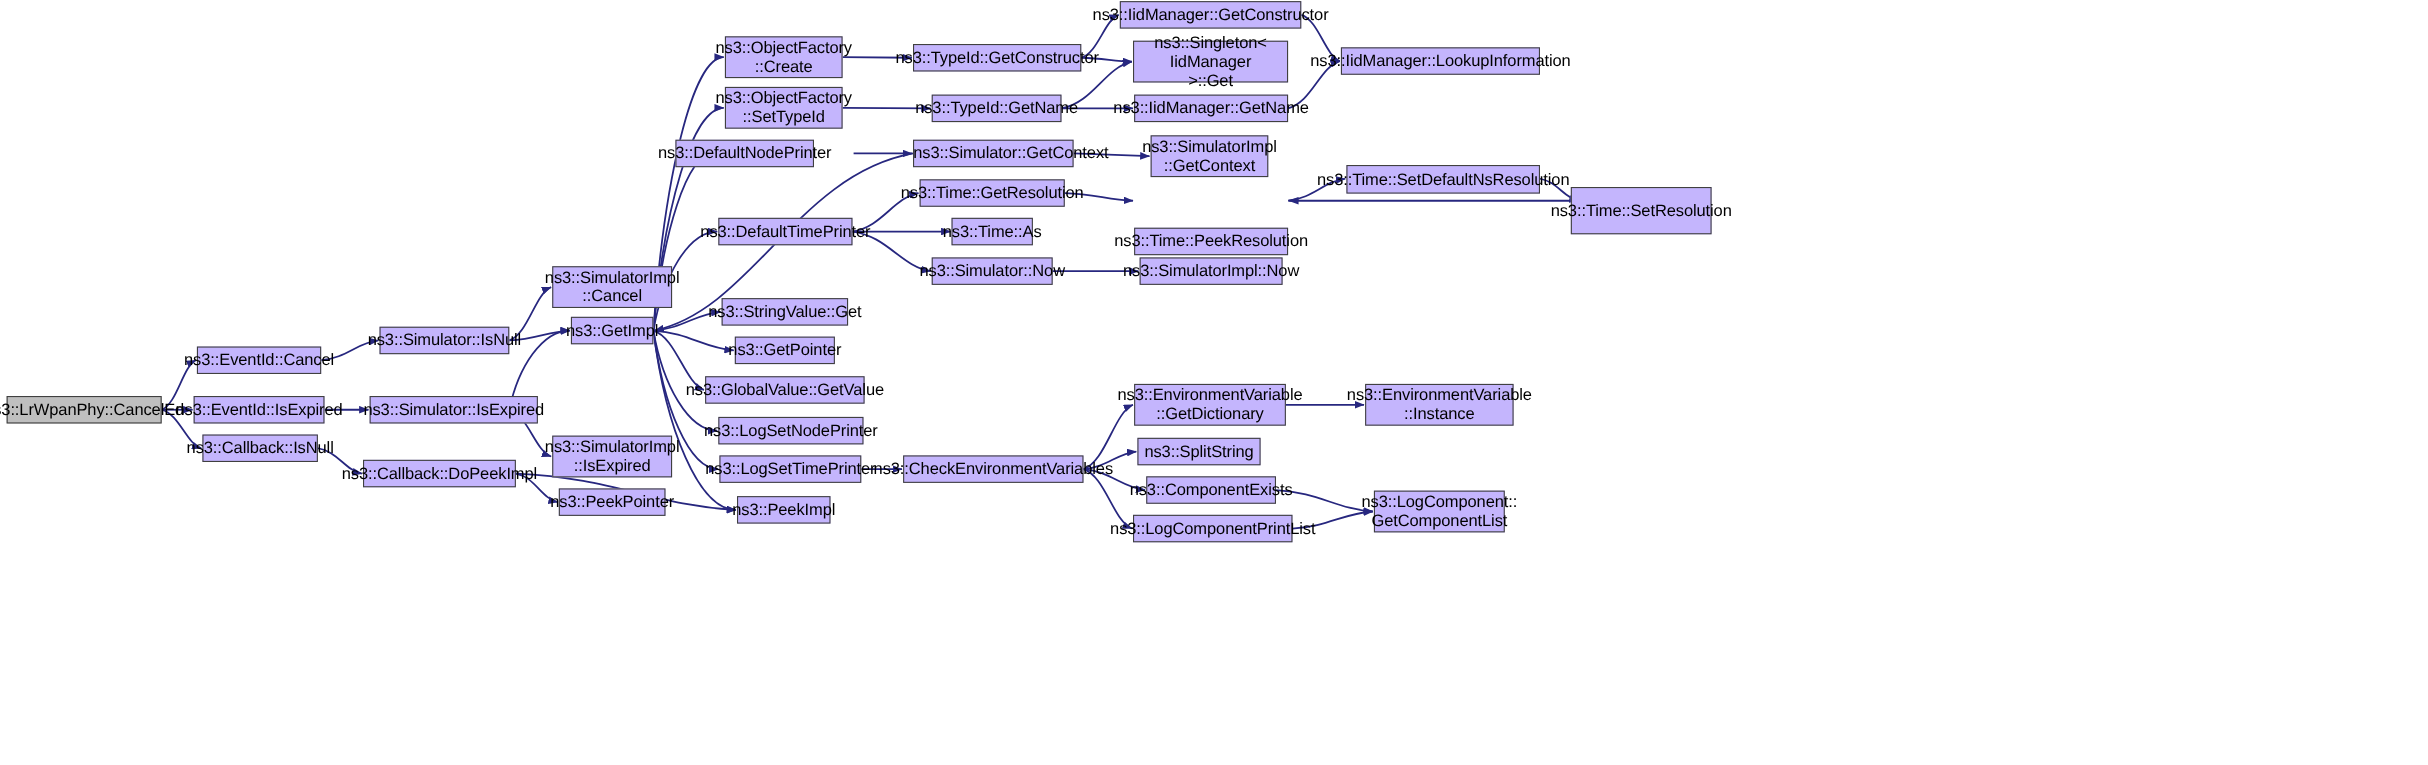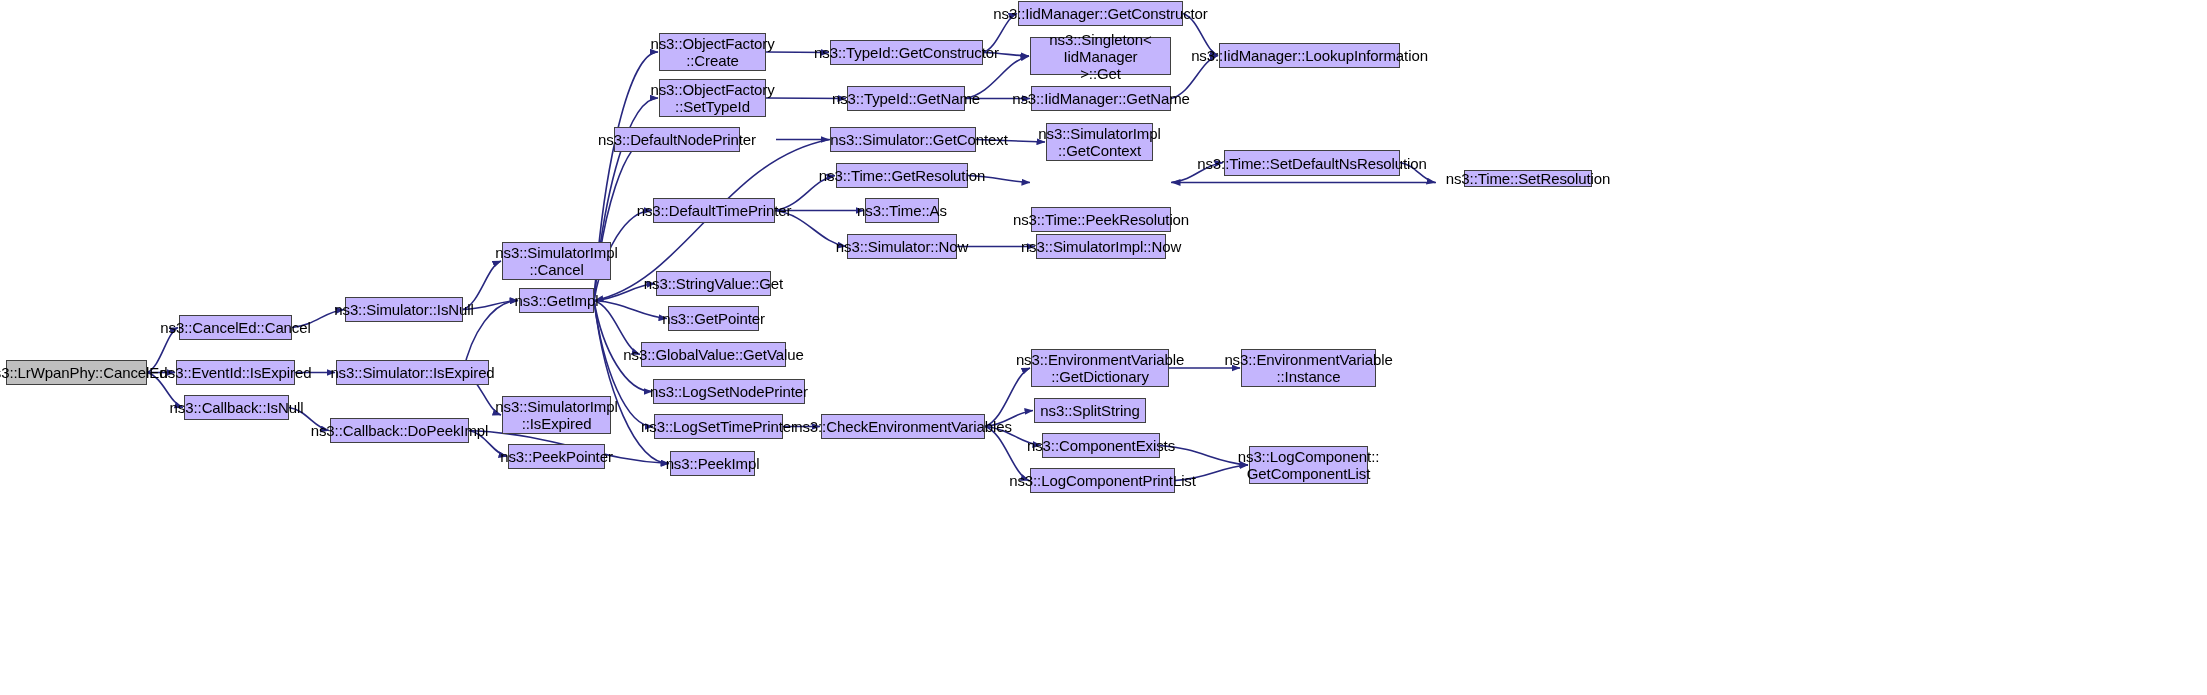--- a/index.html
+++ b/index.html
@@ -81,42 +81,42 @@
         <path d="M985,426.5 C1006.6,424.58 1014.76,412.42 1033,410.5" marker-end="url(#ah)"></path>
         <path d="M985,426.5 C1010.2,428.78 1019.72,443.22 1041,445.5" marker-end="url(#ah)"></path>
         <path d="M985,426.5 C1004.8,432.98 1012.28,474.02 1029,480.5" marker-end="url(#ah)"></path>
         <path d="M1169,368 L1240,368" marker-end="url(#ah)"></path>
         <path d="M1160,445.5 C1199.6,447.84 1214.56,462.66 1248,465" marker-end="url(#ah)"></path>
         <path d="M1175,480.5 C1207.85,478.64 1220.26,466.86 1248,465" marker-end="url(#ah)"></path>
       </g>
   </svg>
   <div id="nodes">
       <div class="node root" style="left: 6px; top: 360px; width: 141px; height: 25px;">ns3::LrWpanPhy::CancelEd</div>
-      <div class="node" style="left: 179px; top: 315px; width: 113px; height: 25px;">ns3::CancelEd::Cancel</div>
+      <div class="node" style="left: 179px; top: 315px; width: 113px; height: 25px;">ns3::EventId::Cancel</div>
       <div class="node" style="left: 176px; top: 360px; width: 119px; height: 25px;">ns3::EventId::IsExpired</div>
       <div class="node" style="left: 184px; top: 395px; width: 105px; height: 25px;">ns3::Callback::IsNull</div>
       <div class="node" style="left: 345px; top: 297px; width: 118px; height: 25px;">ns3::Simulator::IsNull</div>
       <div class="node" style="left: 336px; top: 360px; width: 153px; height: 25px;">ns3::Simulator::IsExpired</div>
       <div class="node" style="left: 330px; top: 418px; width: 139px; height: 25px;">ns3::Callback::DoPeekImpl</div>
       <div class="node" style="left: 502px; top: 242px; width: 109px; height: 38px;">ns3::SimulatorImpl
 ::Cancel</div>
       <div class="node" style="left: 519px; top: 288px; width: 75px; height: 25px;">ns3::GetImpl</div>
       <div class="node" style="left: 502px; top: 396px; width: 109px; height: 38px;">ns3::SimulatorImpl
 ::IsExpired</div>
       <div class="node" style="left: 508px; top: 444px; width: 97px; height: 25px;">ns3::PeekPointer</div>
       <div class="node" style="left: 659px; top: 33px; width: 107px; height: 38px;">ns3::ObjectFactory
 ::Create</div>
       <div class="node" style="left: 659px; top: 79px; width: 107px; height: 38px;">ns3::ObjectFactory
 ::SetTypeId</div>
       <div class="node" style="left: 614px; top: 127px; width: 126px; height: 25px;">ns3::DefaultNodePrinter</div>
       <div class="node" style="left: 653px; top: 198px; width: 122px; height: 25px;">ns3::DefaultTimePrinter</div>
       <div class="node" style="left: 656px; top: 271px; width: 115px; height: 25px;">ns3::StringValue::Get</div>
       <div class="node" style="left: 668px; top: 306px; width: 91px; height: 25px;">ns3::GetPointer</div>
       <div class="node" style="left: 641px; top: 342px; width: 145px; height: 25px;">ns3::GlobalValue::GetValue</div>
-      <div class="node" style="left: 653px; top: 379px; width: 152px; height: 25px;">ns3::LogSetNodePrinter</div>
+      <div class="node" style="left: 653px; top: 379px; width: 132px; height: 25px;">ns3::LogSetNodePrinter</div>
       <div class="node" style="left: 654px; top: 414px; width: 129px; height: 25px;">ns3::LogSetTimePrinter</div>
       <div class="node" style="left: 670px; top: 451px; width: 85px; height: 25px;">ns3::PeekImpl</div>
       <div class="node" style="left: 830px; top: 40px; width: 153px; height: 25px;">ns3::TypeId::GetConstructor</div>
       <div class="node" style="left: 847px; top: 86px; width: 118px; height: 25px;">ns3::TypeId::GetName</div>
       <div class="node" style="left: 830px; top: 127px; width: 146px; height: 25px; padding-left: 36px;">ns3::Simulator::GetContext</div>
       <div class="node" style="left: 836px; top: 163px; width: 132px; height: 25px;">ns3::Time::GetResolution</div>
       <div class="node" style="left: 865px; top: 198px; width: 74px; height: 25px;">ns3::Time::As</div>
       <div class="node" style="left: 847px; top: 234px; width: 110px; height: 25px;">ns3::Simulator::Now</div>
       <div class="node" style="left: 821px; top: 414px; width: 164px; height: 25px;">ns3::CheckEnvironmentVariables</div>
       <div class="node" style="left: 1018px; top: 1px; width: 165px; height: 25px;">ns3::IidManager::GetConstructor</div>
@@ -131,15 +131,15 @@
 ::GetDictionary</div>
       <div class="node" style="left: 1034px; top: 398px; width: 112px; height: 25px;">ns3::SplitString</div>
       <div class="node" style="left: 1042px; top: 433px; width: 118px; height: 25px;">ns3::ComponentExists</div>
       <div class="node" style="left: 1030px; top: 468px; width: 145px; height: 25px;">ns3::LogComponentPrintList</div>
       <div class="node" style="left: 1219px; top: 43px; width: 181px; height: 25px;">ns3::IidManager::LookupInformation</div>
       <div class="node" style="left: 1224px; top: 150px; width: 176px; height: 26px;">ns3::Time::SetDefaultNsResolution</div>
       <div class="node" style="left: 1241px; top: 349px; width: 135px; height: 38px;">ns3::EnvironmentVariable
 ::Instance</div>
       <div class="node" style="left: 1249px; top: 446px; width: 119px; height: 38px;">ns3::LogComponent::
 GetComponentList</div>
-      <div class="node" style="left: 1464px; top: 170px; width: 128px; height: 17px;">ns3::Time::SetResolution</div>
+      <div class="node" style="left: 1428px; top: 170px; width: 128px; height: 43px;">ns3::Time::SetResolution</div>
     </div>
 </div>
 
 </body></html>

